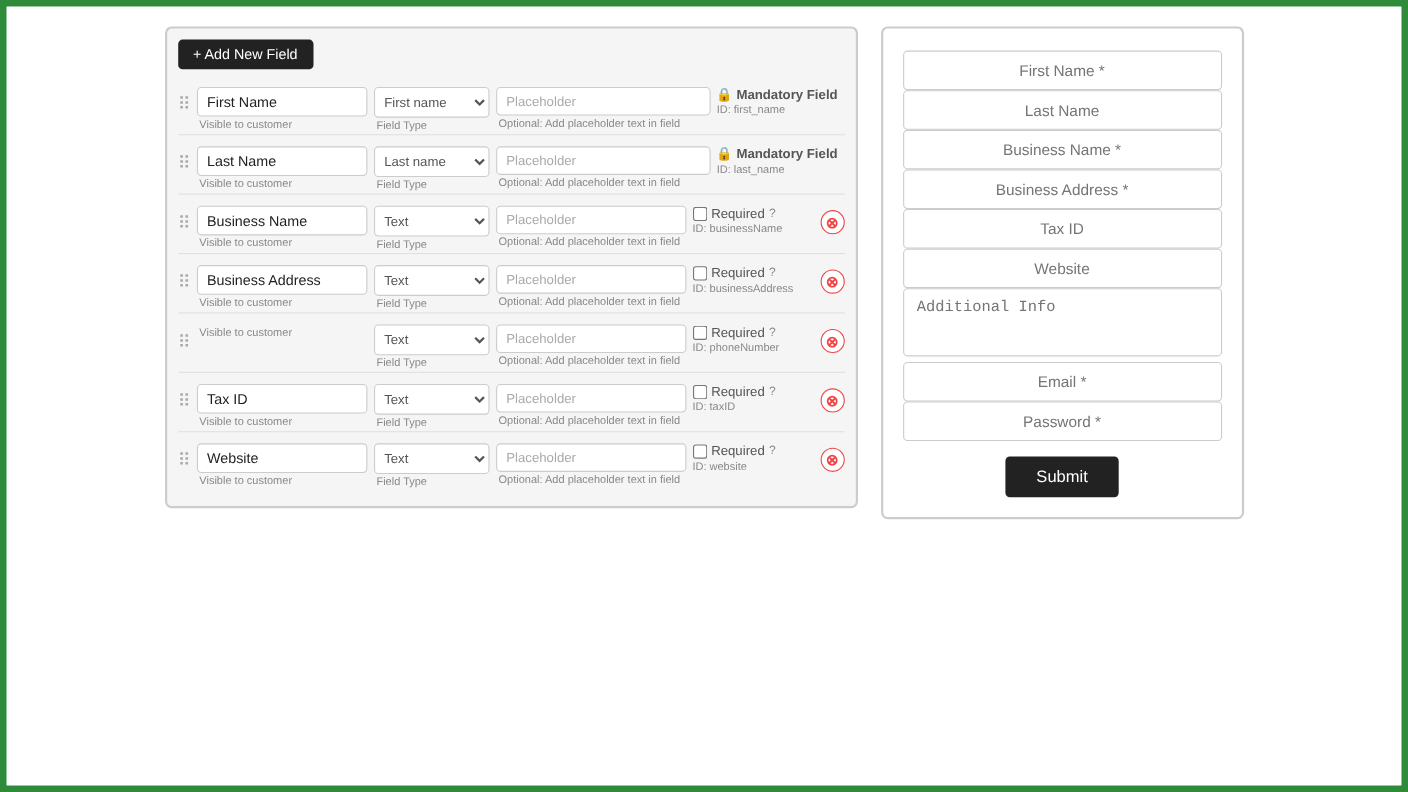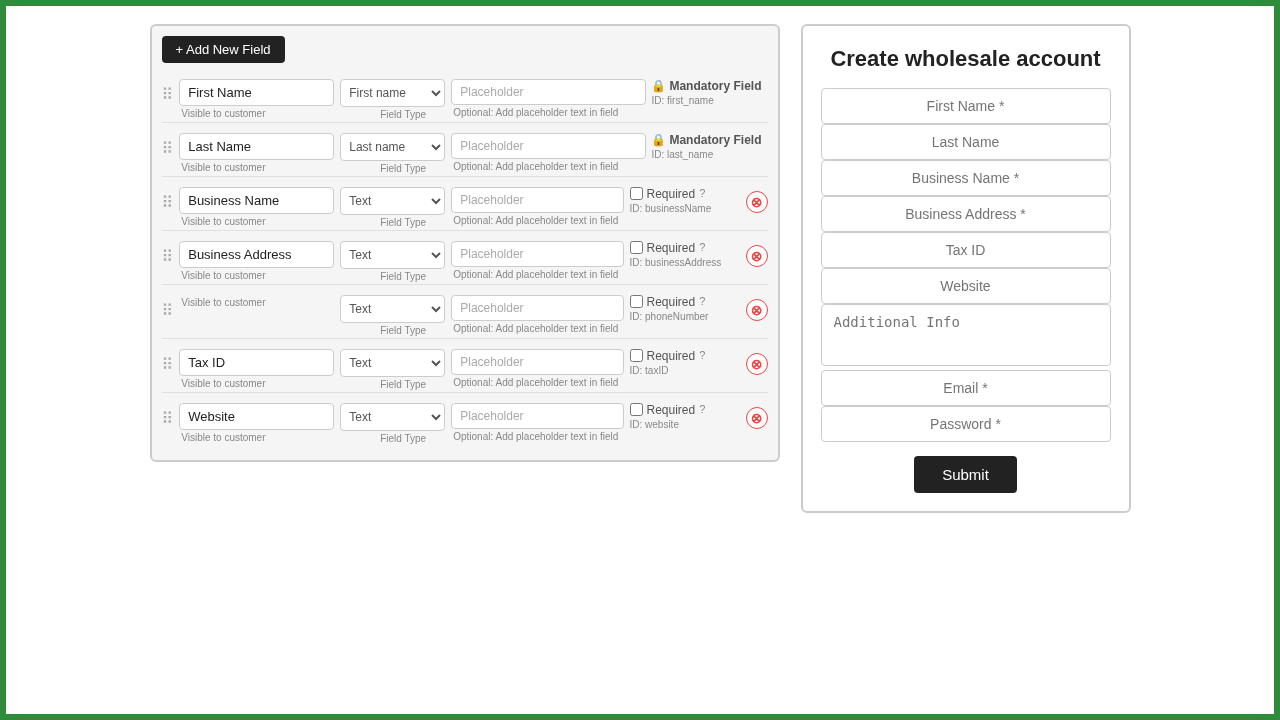--- a/index.html
+++ b/index.html
@@ -108,21 +108,20 @@
       font-size: 12px;
       background: #fff;
       width: 100%;
       color: #555;
     }
     .field-type-label {
       font-size: 10px;
       color: #888;
       margin-top: 2px;
       padding-left: 2px;
-      margin-left: 38px;
     }
     .placeholder-col {
       display: flex;
       flex-direction: column;
       flex: 1;
     }
     .placeholder-input {
       border: 1px solid #ccc;
       border-radius: 4px;
       padding: 5px 8px;
@@ -139,21 +138,21 @@
     }
     .required-col {
       display: flex;
       flex-direction: column;
       align-items: flex-start;
       width: 110px;
       flex-shrink: 0;
     }
     .required-row {
       display: flex;
-      align-items: flex-start;
+      align-items: center;
       gap: 4px;
       font-size: 12px;
       color: #555;
     }
     .required-row input[type=checkbox] { margin: 0; }
     .mandatory-label {
       font-size: 12px;
       font-weight: bold;
       color: #555;
       display: flex;
@@ -217,20 +216,21 @@
     .form-textarea {
       border: 1px solid #ccc;
       border-radius: 4px;
       padding: 9px 12px;
       font-size: 14px;
       width: 100%;
       color: #555;
       background: #fff;
       height: 62px;
       resize: none;
+      font-family: Liberation Mono, monospace;
     }
     .submit-btn {
       background: #222;
       color: #fff;
       border: none;
       border-radius: 4px;
       padding: 10px 28px;
       font-size: 15px;
       cursor: pointer;
       align-self: center;
@@ -439,19 +439,18 @@
       </div>
       <div class="delete-col">
         <button class="delete-btn">⊗</button>
       </div>
 
   </div>
         </div>
     </div>
 
     <div class="right-panel">
-      <div class="form-title">Create wholesale account</div>
       <div id="form-fields-container"><input class="form-input" type="text" placeholder="First Name *" style=""><input class="form-input" type="text" placeholder="Last Name" style=""><input class="form-input" type="text" placeholder="Business Name *" style=""><input class="form-input" type="text" placeholder="Business Address *" style=""><input class="form-input" type="text" placeholder="Tax ID" style=""><input class="form-input" type="text" placeholder="Website" style=""><textarea class="form-textarea" placeholder="Additional Info" style=""></textarea><input class="form-input" type="text" placeholder="Email *" style=""><input class="form-input" type="password" placeholder="Password *" style=""></div>
       <button class="submit-btn">Submit</button>
     </div>
 
   </div>
 </div>
 
 </body></html>

